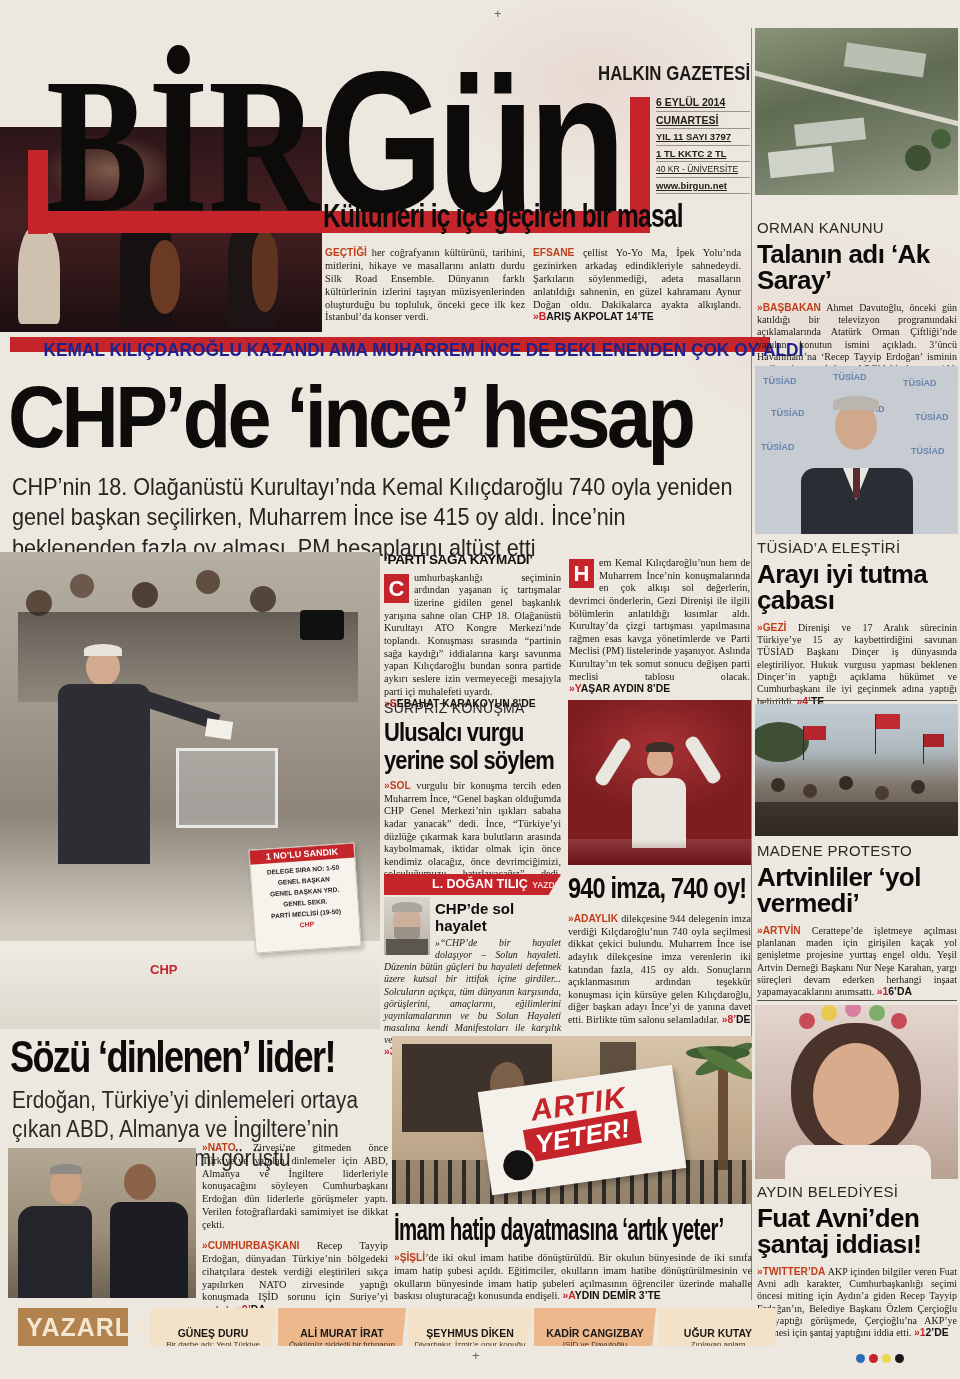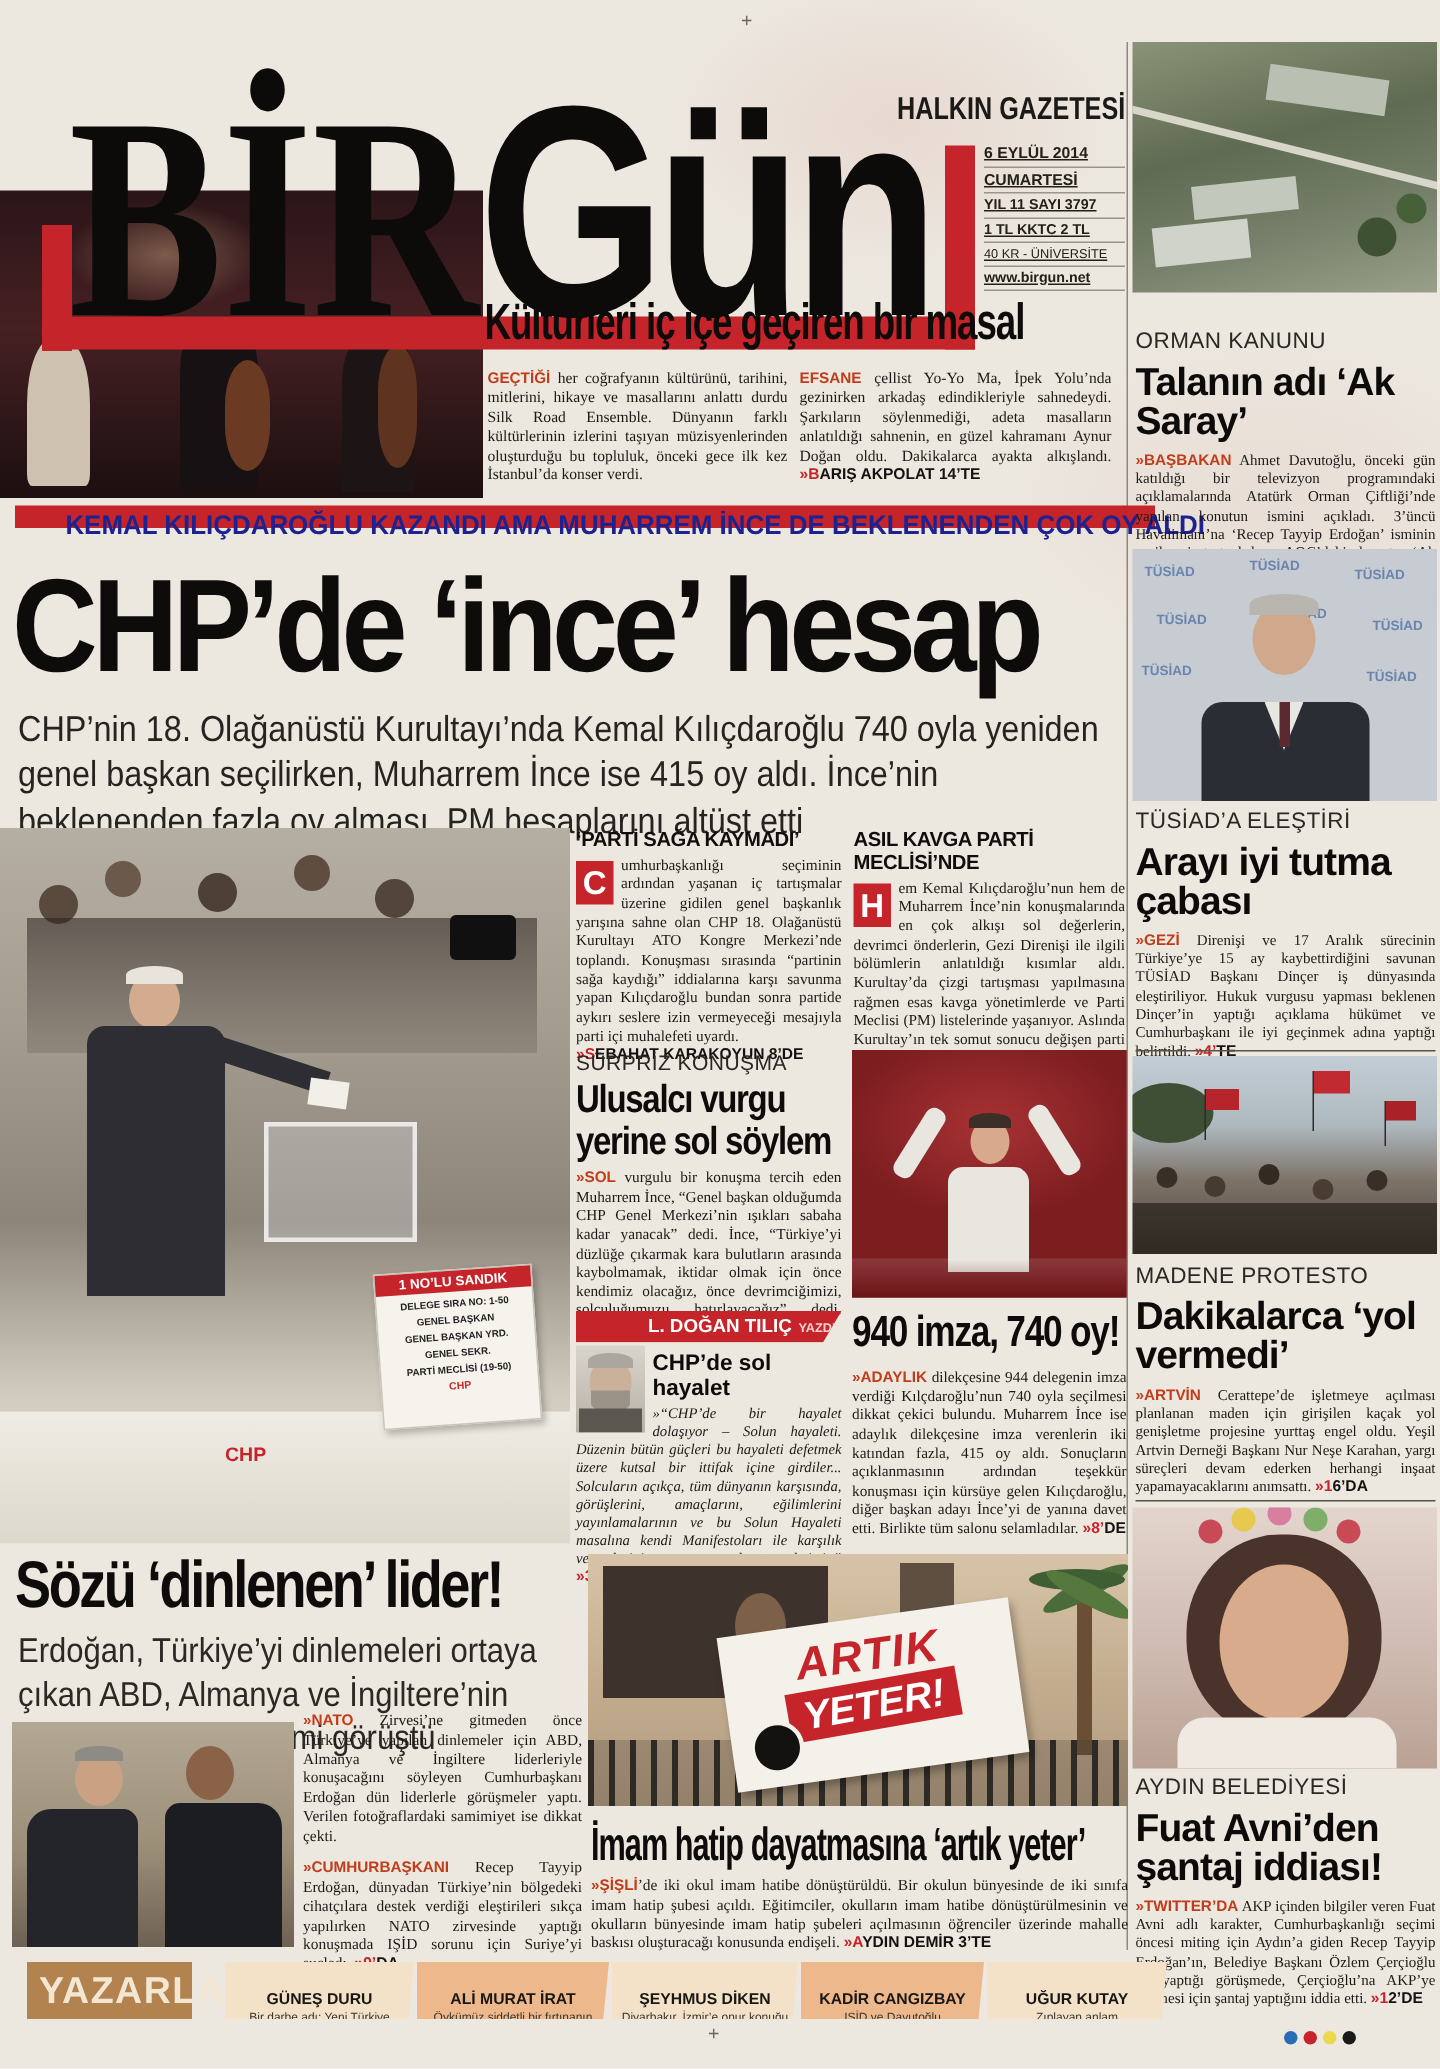--- a/index.html
+++ b/index.html
@@ -158,21 +158,20 @@
       <div class="abs" style="left:10px;top:30px;width:26px;height:14px;background:#9b9288;border-radius:0 0 40% 40%;"></div>
       <div class="abs" style="left:2px;top:42px;width:42px;height:16px;background:#5b5650;"></div>
     </div>
     <div style="font:800 15px/1.1 'Liberation Sans',sans-serif;color:#0d0c0b;margin:6px 0 3px 0;">CHP’de sol hayalet</div>
     <div class="body" style="font-style:italic;font-size:9.8px;">
       <span>»“CHP’de bir hayalet dolaşıyor – Solun hayaleti. Düzenin bütün güçleri bu hayaleti defetmek üzere kutsal bir ittifak içine girdiler... Solcuların açıkça, tüm dünyanın karşısında, görüşlerini, amaçlarını, eğilimlerini yayınlamalarının ve bu Solun Hayaleti masalına kendi Manifestoları ile karşılık vermelerinin zamanı çoktan gelmiştir.” </span><span class="ref">»3’TE</span>
     </div>
   </div>
 
   <div class="abs" style="left:569px;top:553px;width:181px;">
-    <div class="mkicker">ASIL KAVGA PARTİ MECLİSİ’NDE</div>
     <div class="body" style="margin-top:4px;font-size:10.2px;">
       <span class="dropcap">H</span><span>em Kemal Kılıçdaroğlu’nun hem de Muharrem İnce’nin konuşmalarında en çok alkışı sol değerlerin, devrimci önderlerin, Gezi Direnişi ile ilgili bölümlerin anlatıldığı kısımlar aldı. Kurultay’da çizgi tartışması yapılmasına rağmen esas kavga yönetimlerde ve Parti Meclisi (PM) listelerinde yaşanıyor. Aslında Kurultay’ın tek somut sonucu değişen parti meclisi tablosu olacak. </span>
       <span class="byline">»YAŞAR AYDIN 8’DE</span>
     </div>
   </div>
 
   <div class="photo" style="left:568px;top:700px;width:183px;height:165px;background:radial-gradient(140px 90px at 50% 30%,#a83234,#7c1d20 70%),#6e191c;">
     <div class="abs" style="left:64px;top:78px;width:54px;height:70px;background:#e9e6df;border-radius:10px 10px 0 0;"></div>
     <div class="abs" style="left:38px;top:36px;width:14px;height:52px;background:#e9e6df;transform:rotate(32deg);border-radius:6px;"></div>
     <div class="abs" style="left:128px;top:34px;width:14px;height:52px;background:#e9e6df;transform:rotate(-32deg);border-radius:6px;"></div>
@@ -286,21 +285,21 @@
     <div class="circle" style="left:16px;top:74px;width:14px;height:14px;background:#3a2f26;"></div>
     <div class="circle" style="left:48px;top:80px;width:14px;height:14px;background:#473a2e;"></div>
     <div class="circle" style="left:84px;top:72px;width:14px;height:14px;background:#332a22;"></div>
     <div class="circle" style="left:120px;top:82px;width:14px;height:14px;background:#4a3c30;"></div>
     <div class="circle" style="left:156px;top:76px;width:14px;height:14px;background:#3a2f26;"></div>
     <div class="abs" style="left:0;bottom:0;width:100%;height:34px;background:rgba(34,27,22,.65);"></div>
   </div>
 
   <div class="abs" style="left:757px;top:843px;width:200px;">
     <div class="skicker">MADENE PROTESTO</div>
-    <div class="shead">Dakikalarca ‘yol vermedi’</div>
+    <div class="shead">Artvinliler ‘yol vermedi’</div>
     <div class="body" style="font-size:10px;">
       <span class="lead">»ARTVİN</span><span> Cerattepe’de işletmeye açılması planlanan maden için girişilen kaçak yol genişletme projesine yurttaş engel oldu. Yeşil Artvin Derneği Başkanı Nur Neşe Karahan, yargı süreçleri devam ederken herhangi inşaat yapamayacaklarını anımsattı. </span><span class="ref">»16’DA</span>
     </div>
   </div>
   <div class="sep" style="top:1000px;"></div>
 
   <div class="photo" style="left:755px;top:1005px;width:203px;height:174px;background:linear-gradient(180deg,#e3d5cd 0%,#cdb8ae 60%,#b9a294 100%);">
     <div class="abs" style="left:36px;top:18px;width:130px;height:136px;background:#4a332a;border-radius:48%;"></div>
     <div class="circle" style="left:58px;top:38px;width:86px;height:104px;background:#d9ab8d;"></div>
     <div class="circle" style="left:44px;top:8px;width:16px;height:16px;background:#c84a57;"></div>

